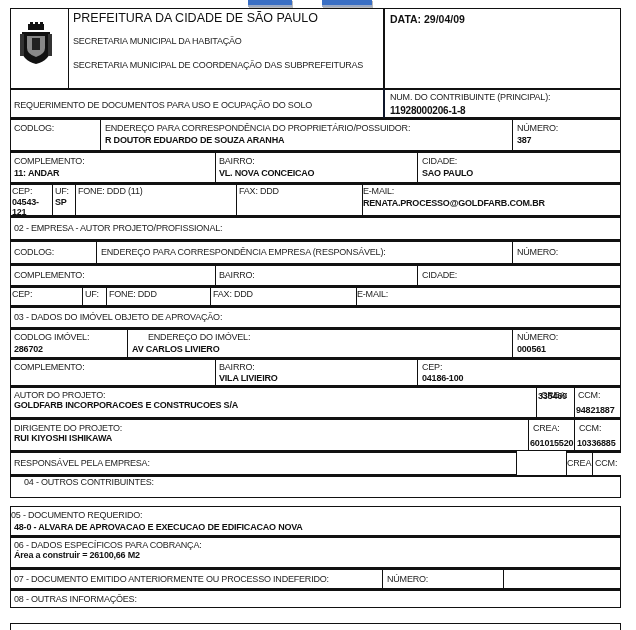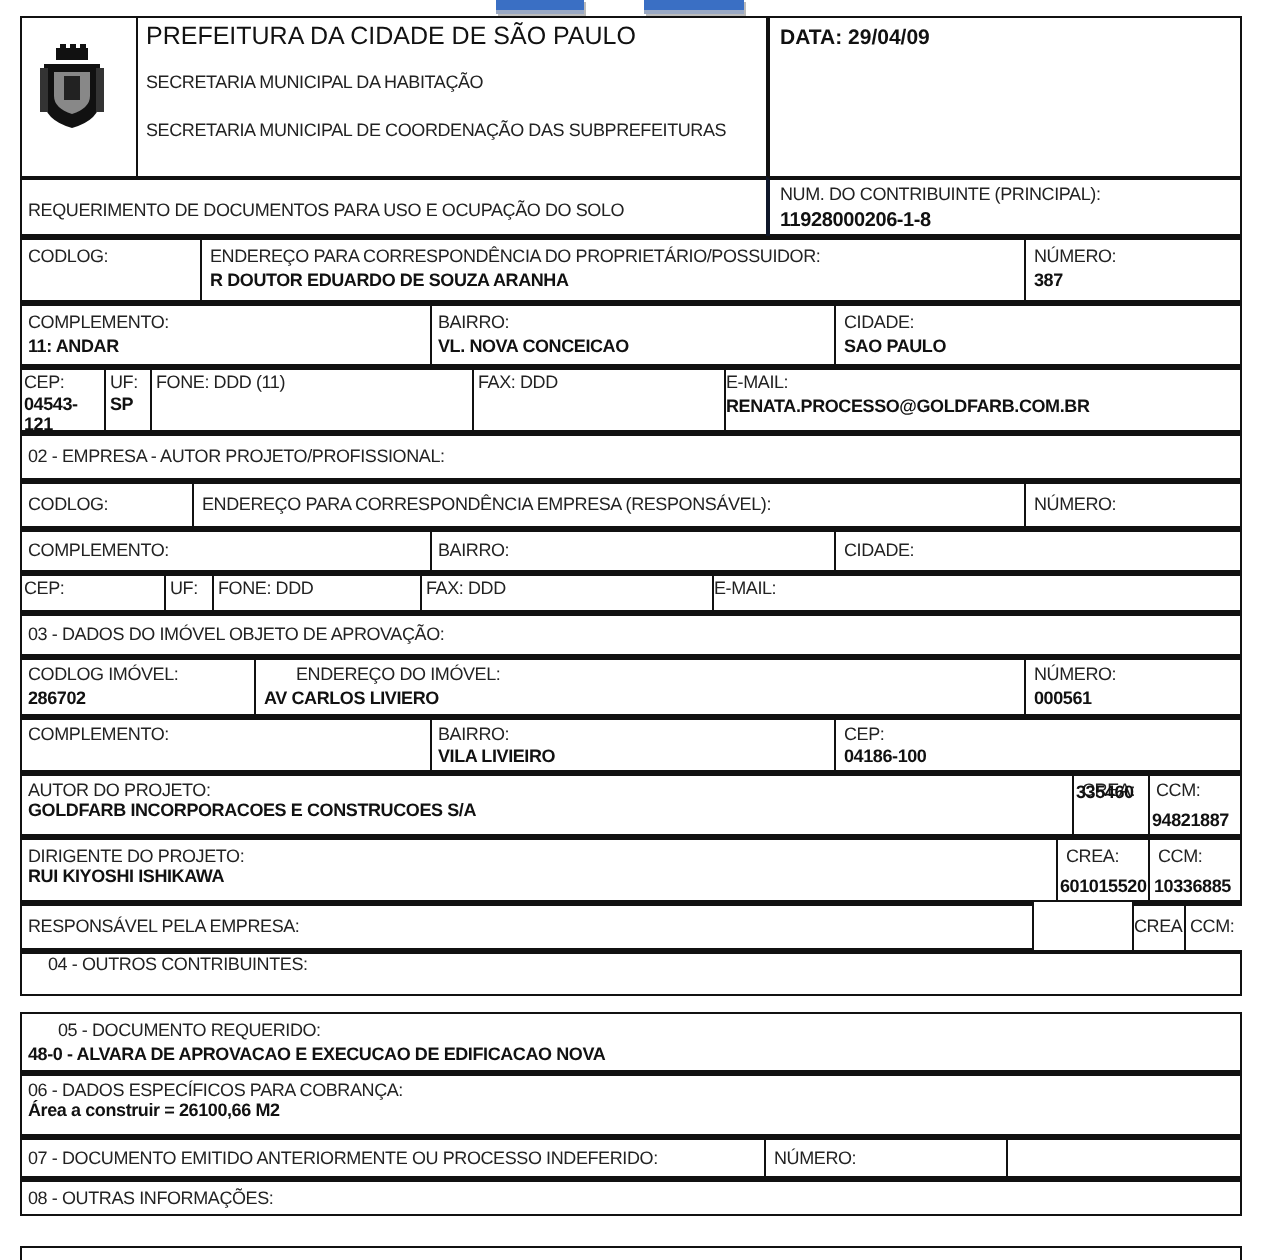--- a/index.html
+++ b/index.html
@@ -204,21 +204,21 @@
     <div class="lbl" style="left:2px;top:5px;">CCM:</div>
   </div>
 
   <div class="cell nl" style="left:0;top:467px;width:611px;height:23px;border:1.5px solid #111;border-top:2px solid #111;">
     <div class="lbl" style="left:3px;top:0;margin-left:10px;">04 - OUTROS CONTRIBUINTES:</div>
   </div>
 </div>
 
 <div class="box" style="left:10px;top:506px;width:611px;height:101px;border:none;">
   <div class="cell nl" style="left:0;top:0;width:611px;height:30px;border:1.5px solid #111;">
-    <div class="lbl" style="left:18px;top:3px;text-align:right;">05 - DOCUMENTO REQUERIDO:</div>
+    <div class="lbl" style="left:0;top:3px;text-align:right;">05 - DOCUMENTO REQUERIDO:</div>
     <div class="val" style="left:3px;top:15px;">48-0 - ALVARA DE APROVACAO E EXECUCAO DE EDIFICACAO NOVA</div>
   </div>
   <div class="cell nl" style="left:0;top:30px;width:611px;height:32px;border:1.5px solid #111;border-top:2.5px solid #111;">
     <div class="lbl" style="left:3px;top:2px;">06 - DADOS ESPECÍFICOS PARA COBRANÇA:</div>
     <div class="val" style="left:3px;top:12px;">Área a construir = 26100,66 M2</div>
   </div>
   <div class="cell nl" style="left:0;top:62px;width:611px;height:21px;border:1.5px solid #111;border-top:2px solid #111;">
     <div class="lbl" style="left:3px;top:4px;">07 - DOCUMENTO EMITIDO ANTERIORMENTE OU PROCESSO INDEFERIDO:</div>
   </div>
   <div class="cell" style="left:372px;top:62px;width:121px;height:21px;border-top:2px solid #111;">

